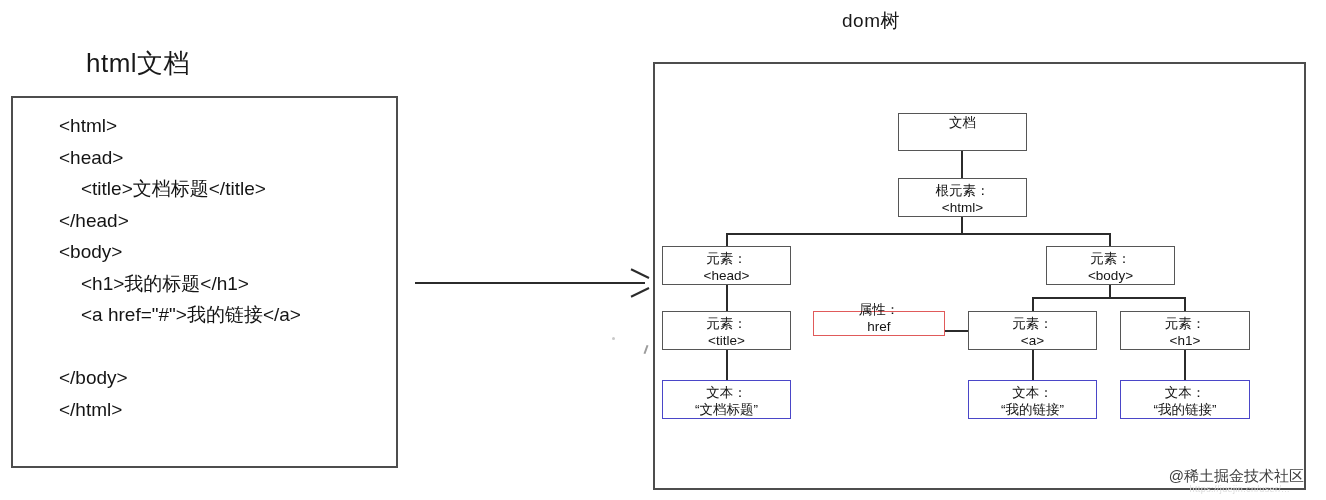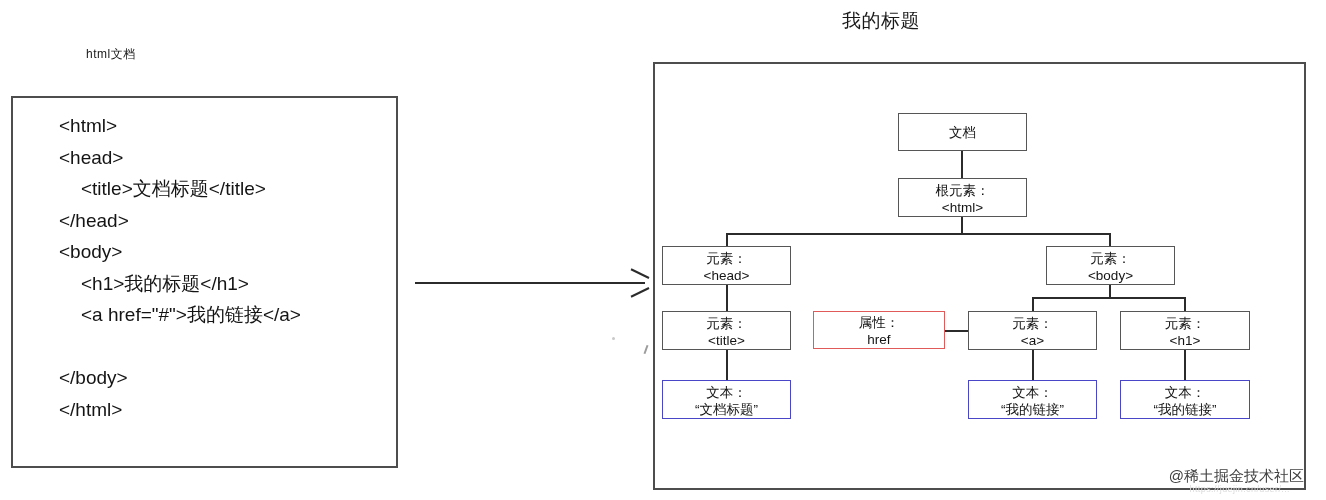--- a/index.html
+++ b/index.html
@@ -16,21 +16,21 @@
     color: #1a1a1a;
   }
   .stage {
     position: absolute;
     inset: 0;
   }
 
   
   .panel-title {
     position: absolute;
-    font-size: 12px;
+    font-size: 26px;
     letter-spacing: 0.5px;
     color: #191919;
     white-space: nowrap;
   }
   #html-doc-title { left: 86px; top: 46px; }
   #dom-tree-title { left: 842px; top: 8px; font-size: 19px; }
 
   .code-box {
     position: absolute;
     left: 11px;
@@ -106,21 +106,21 @@
     font-size: 13.5px;
     line-height: 17px;
     color: #141414;
     white-space: nowrap;
     z-index: 3;
   }
   .node .l1, .node .l2 { display: block; }
   .node.gray   { border: 1.6px solid #565656; }
   .node.red    { border: 1.6px solid #e05a5a; }
   .node.blue   { border: 1.8px solid #4a46c8; }
-  .node.single { justify-content: center; }
+  .node.single { justify-content: flex-start; }
 
   
   .conn {
     position: absolute;
     background: #2b2b2b;
     z-index: 1;
   }
   .conn.v { width: 1.6px; }
   .conn.h { height: 1.6px; }
 
@@ -160,21 +160,21 @@
 
   <div class="code-box">
     <div class="code-lines" id="code-lines"><span class="ln">&lt;html&gt;</span><span class="ln">&lt;head&gt;</span><span class="ln indent1">&lt;title&gt;文档标题&lt;/title&gt;</span><span class="ln">&lt;/head&gt;</span><span class="ln">&lt;body&gt;</span><span class="ln indent1">&lt;h1&gt;我的标题&lt;/h1&gt;</span><span class="ln indent1">&lt;a href="#"&gt;我的链接&lt;/a&gt;</span><span class="ln blank"></span><span class="ln">&lt;/body&gt;</span><span class="ln">&lt;/html&gt;</span></div>
   </div>
 
   <div class="arrow-line"></div>
   <div class="arrow-head"></div>
   <div class="speck" style="left:612px; top:337px; width:3px; height:3px;"></div>
   <div class="speck" style="left:645px; top:345px; width:2px; height:9px; border-radius:0; transform:rotate(20deg); background:#9c9c9c;"></div>
 
-  <div class="panel-title" id="dom-tree-title">我的标题</div>
+  <div class="panel-title" id="dom-tree-title">dom树</div>
 
   <div class="dom-box"></div>
 
   <div class="conn v" style="left:961.2px; top:151px; height:27px;"></div>
 
   <div class="conn v" style="left:961.2px; top:217px; height:17px;"></div>
   <div class="conn h" style="left:726px; top:233px; width:385px;"></div>
   <div class="conn v" style="left:726px; top:233px; height:13px;"></div>
   <div class="conn v" style="left:1109.4px; top:233px; height:13px;"></div>
 
@@ -205,21 +205,21 @@
         <span class="l2">&lt;head&gt;</span>
       </div>
       <div class="node gray" style="left: 1046px; top: 246px; width: 129px; height: 39px;">
         <span class="l1">元素：</span>
         <span class="l2">&lt;body&gt;</span>
       </div>
       <div class="node gray" style="left: 662px; top: 311px; width: 129px; height: 39px;">
         <span class="l1">元素：</span>
         <span class="l2">&lt;title&gt;</span>
       </div>
-      <div class="node red" style="left: 813px; top: 311px; width: 132px; height: 38px;">
+      <div class="node red" style="left: 813px; top: 311px; width: 132px; height: 25px;">
         <span class="l1">属性：</span>
         <span class="l2">href</span>
       </div>
       <div class="node gray" style="left: 968px; top: 311px; width: 129px; height: 39px;">
         <span class="l1">元素：</span>
         <span class="l2">&lt;a&gt;</span>
       </div>
       <div class="node gray" style="left: 1120px; top: 311px; width: 130px; height: 39px;">
         <span class="l1">元素：</span>
         <span class="l2">&lt;h1&gt;</span>

